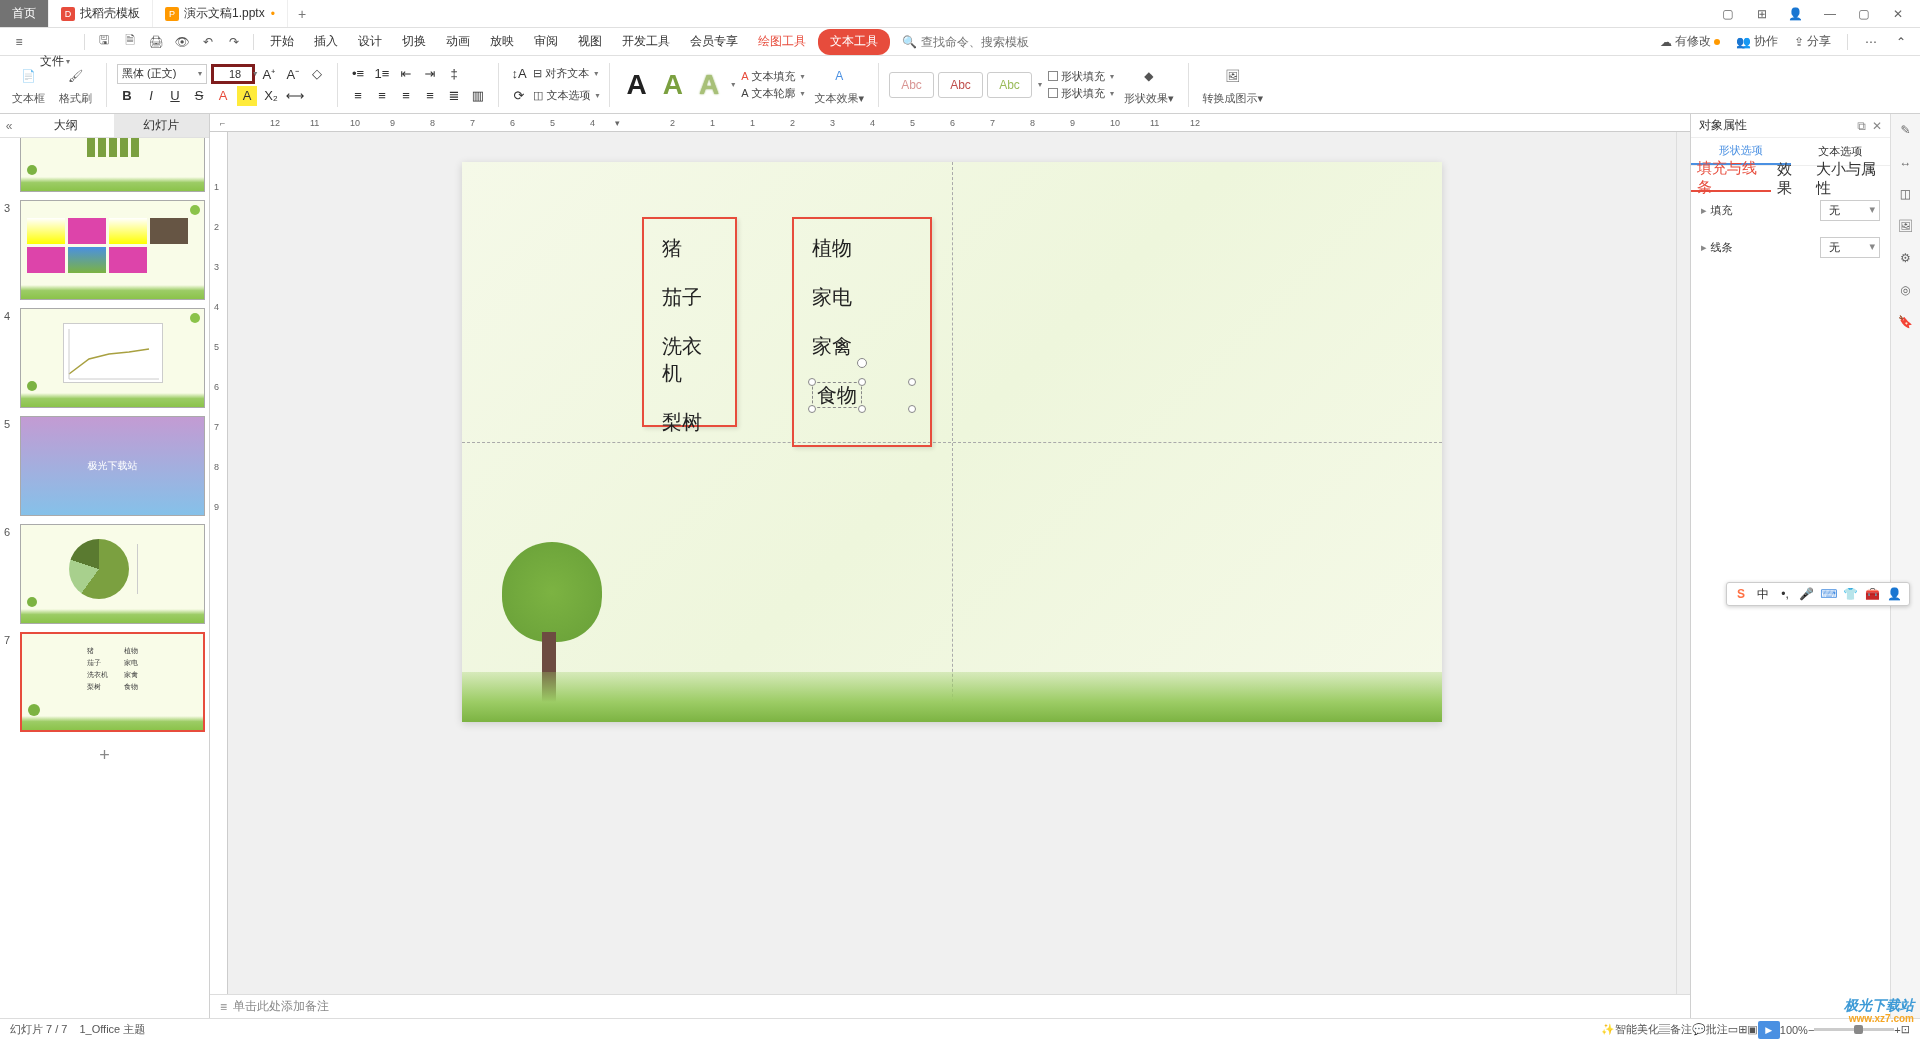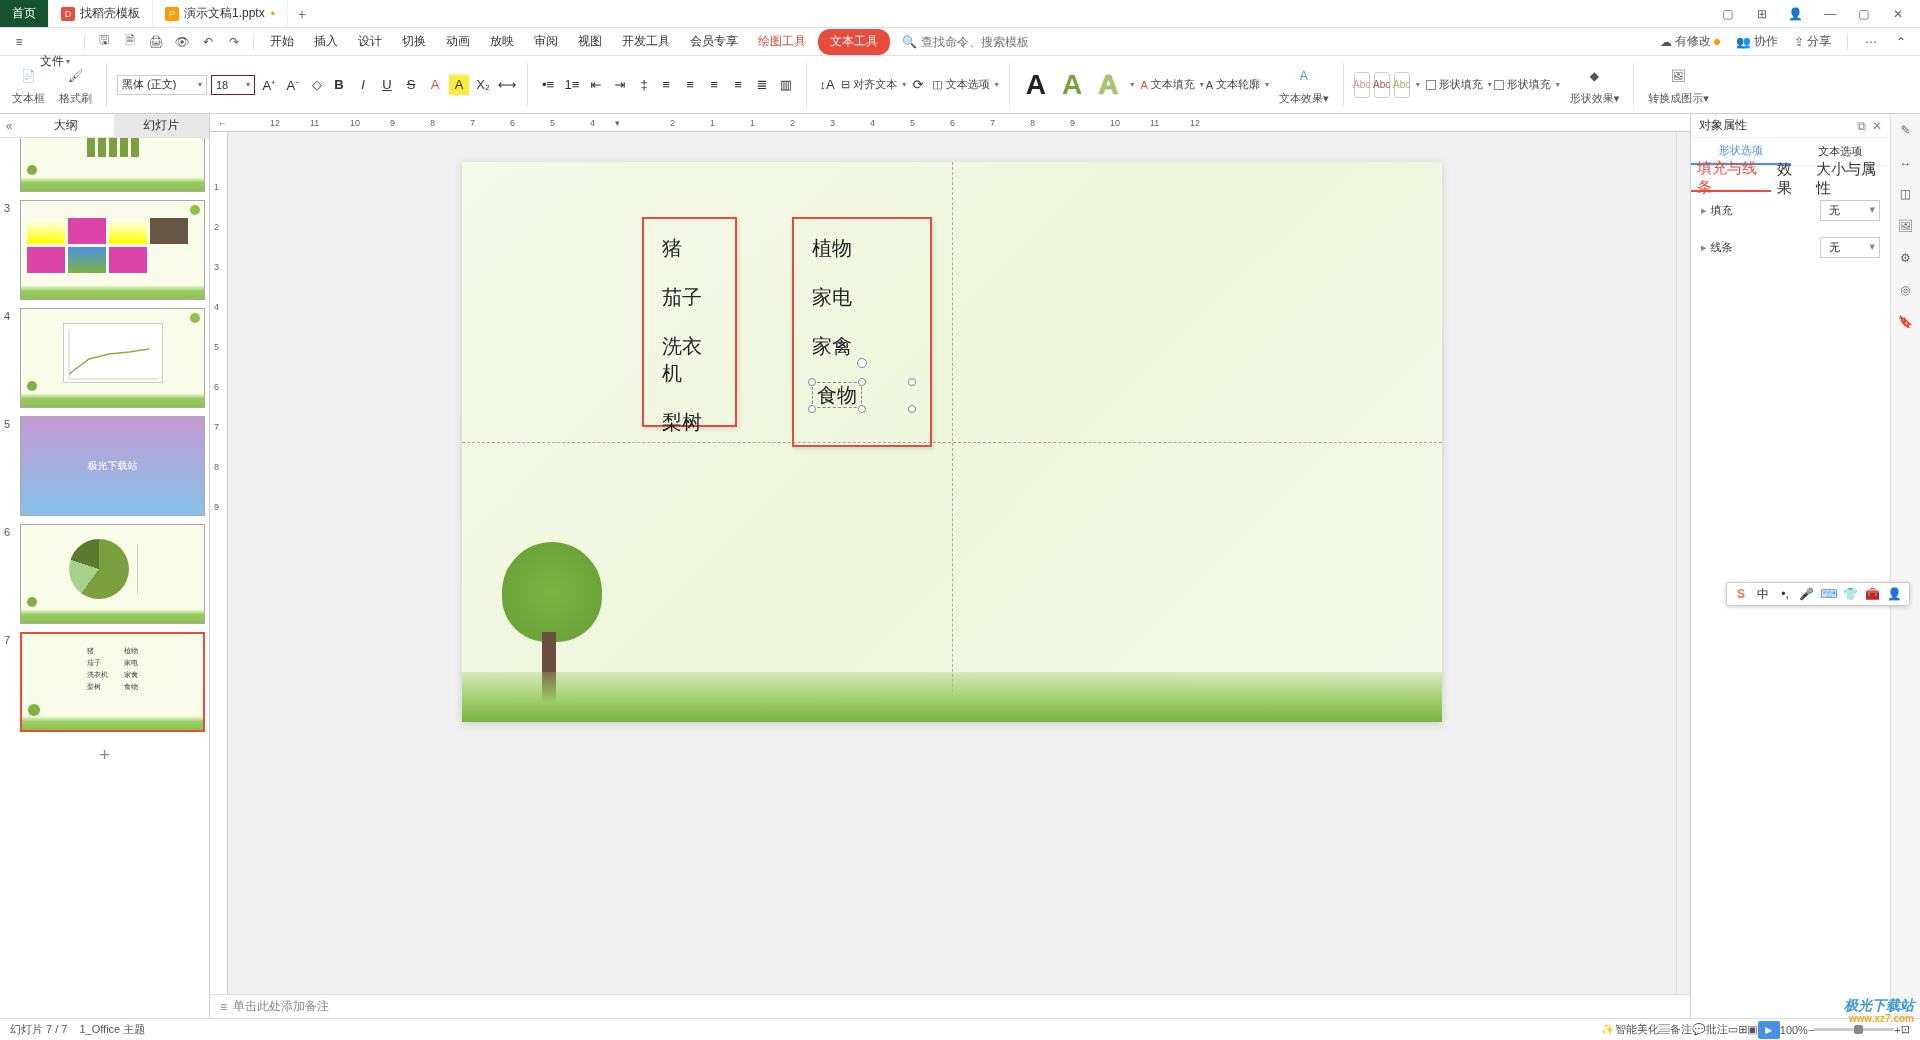--- a/index.html
+++ b/index.html
@@ -1,21 +1,21 @@
 <!DOCTYPE html>
 <html><head>
 <meta charset="utf-8">
 <style>
 * { margin: 0; padding: 0; box-sizing: border-box; font-family: "Microsoft YaHei", sans-serif; }
 body { background: #f0f0f0; font-size: 12px; color: #333; overflow: hidden; }
 
 
 .titlebar { height: 28px; background: #fff; display: flex; align-items: stretch; border-bottom: 1px solid #e0e0e0; }
 .tab { display: flex; align-items: center; padding: 0 12px; font-size: 12px; cursor: pointer; border-right: 1px solid #eee; }
-.tab.home { background: #14532d; color: #fff; }
+.tab.home { background: #737373; color: #fff; }
 .tab-icon { width: 14px; height: 14px; margin-right: 5px; display: inline-flex; align-items: center; justify-content: center; }
 .tab.modified::after { content: "•"; color: #f90; margin-left: 6px; }
 .tab-add { display: flex; align-items: center; padding: 0 10px; color: #777; font-size: 14px; }
 .titlebar-right { margin-left: auto; display: flex; align-items: center; gap: 10px; padding: 0 10px; }
 .win-btn { width: 24px; height: 24px; display: flex; align-items: center; justify-content: center; color: #666; }
 
 
 .menubar { height: 28px; background: #fff; display: flex; align-items: center; padding: 0 8px; border-bottom: 1px solid #e0e0e0; gap: 4px; }
 .menu-icon-btn { width: 22px; height: 22px; display: flex; align-items: center; justify-content: center; color: #555; }
 .menu-text-btn { padding: 0 6px; height: 26px; display: flex; align-items: center; color: #333; margin-top: 40px; }
@@ -31,34 +31,34 @@
 
 
 .ribbon { height: 58px; background: #fff; display: flex; align-items: center; padding: 4px 8px; border-bottom: 1px solid #d0d0d0; gap: 6px; }
 .ribbon-group { display: flex; flex-direction: column; align-items: center; justify-content: center; height: 100%; padding: 0 4px; }
 .ribbon-group-label { font-size: 11px; color: #555; margin-top: 2px; }
 .ribbon-sep { width: 1px; height: 44px; background: #e0e0e0; margin: 0 4px; }
 .ribbon-ico { width: 20px; height: 20px; display: flex; align-items: center; justify-content: center; color: #555; }
 .ribbon-ico.big { width: 26px; height: 26px; }
 .ribbon-row { display: flex; align-items: center; gap: 4px; }
 .fontname { width: 90px; height: 20px; border: 1px solid #ccc; font-size: 11px; padding: 0 4px; display: flex; align-items: center; justify-content: space-between; }
-.fontsize { width: 44px; height: 20px; border: 1px solid #7f1d1d; font-size: 11px; padding: 0 4px; display: flex; align-items: center; justify-content: space-between; gap: 10px; }
+.fontsize { width: 44px; height: 20px; border: 3px solid #7f1d1d; font-size: 11px; padding: 0 15px; display: flex; align-items: center; justify-content: space-between; gap: 10px; }
 .fmt-btn { width: 20px; height: 20px; display: flex; align-items: center; justify-content: center; font-size: 13px; color: #333; }
 .underline { text-decoration: underline; }
 .strike { text-decoration: line-through; }
 .dropdown-caret { font-size: 8px; color: #777; margin-left: 2px; }
 .art-a { font-size: 28px; font-weight: bold; padding: 0 6px; }
 .art1 { color: #222; }
 .art2 { color: #7ba040; }
 .art3 { color: #a8c078; text-shadow: 0 0 2px #7ba040; }
-.abc-box { width: 16px; height: 26px; border: 1px solid #ccc; border-radius: 3px; display: flex; align-items: center; justify-content: center; font-size: 10px; }
+.abc-box { width: 45px; height: 26px; border: 1px solid #ccc; border-radius: 3px; display: flex; align-items: center; justify-content: center; font-size: 12px; }
 .abc1 { color: #d99694; }
 .abc2 { color: #c0504d; }
 .abc3 { color: #9bbb59; }
-.ribbon-col { display: flex; flex-direction: row; gap: 2px; }
+.ribbon-col { display: flex; flex-direction: column; gap: 2px; }
 .ribbon-mini { font-size: 11px; display: flex; align-items: center; gap: 3px; color: #444; }
 .sq { width: 10px; height: 10px; border: 1px solid #888; display: inline-block; }
 
 
 .main { display: flex; height: calc(100vh - 28px - 28px - 58px - 22px); }
 .slidepanel { width: 210px; background: #fff; border-right: 1px solid #d0d0d0; display: flex; flex-direction: column; }
 .slidepanel-tabs { display: flex; height: 24px; border-bottom: 1px solid #e0e0e0; }
 .sp-tab { flex: 1; display: flex; align-items: center; justify-content: center; cursor: pointer; }
 .sp-tab.active { background: #e8e8e8; }
 .sp-collapse { width: 18px; display: flex; align-items: center; justify-content: center; color: #777; }

